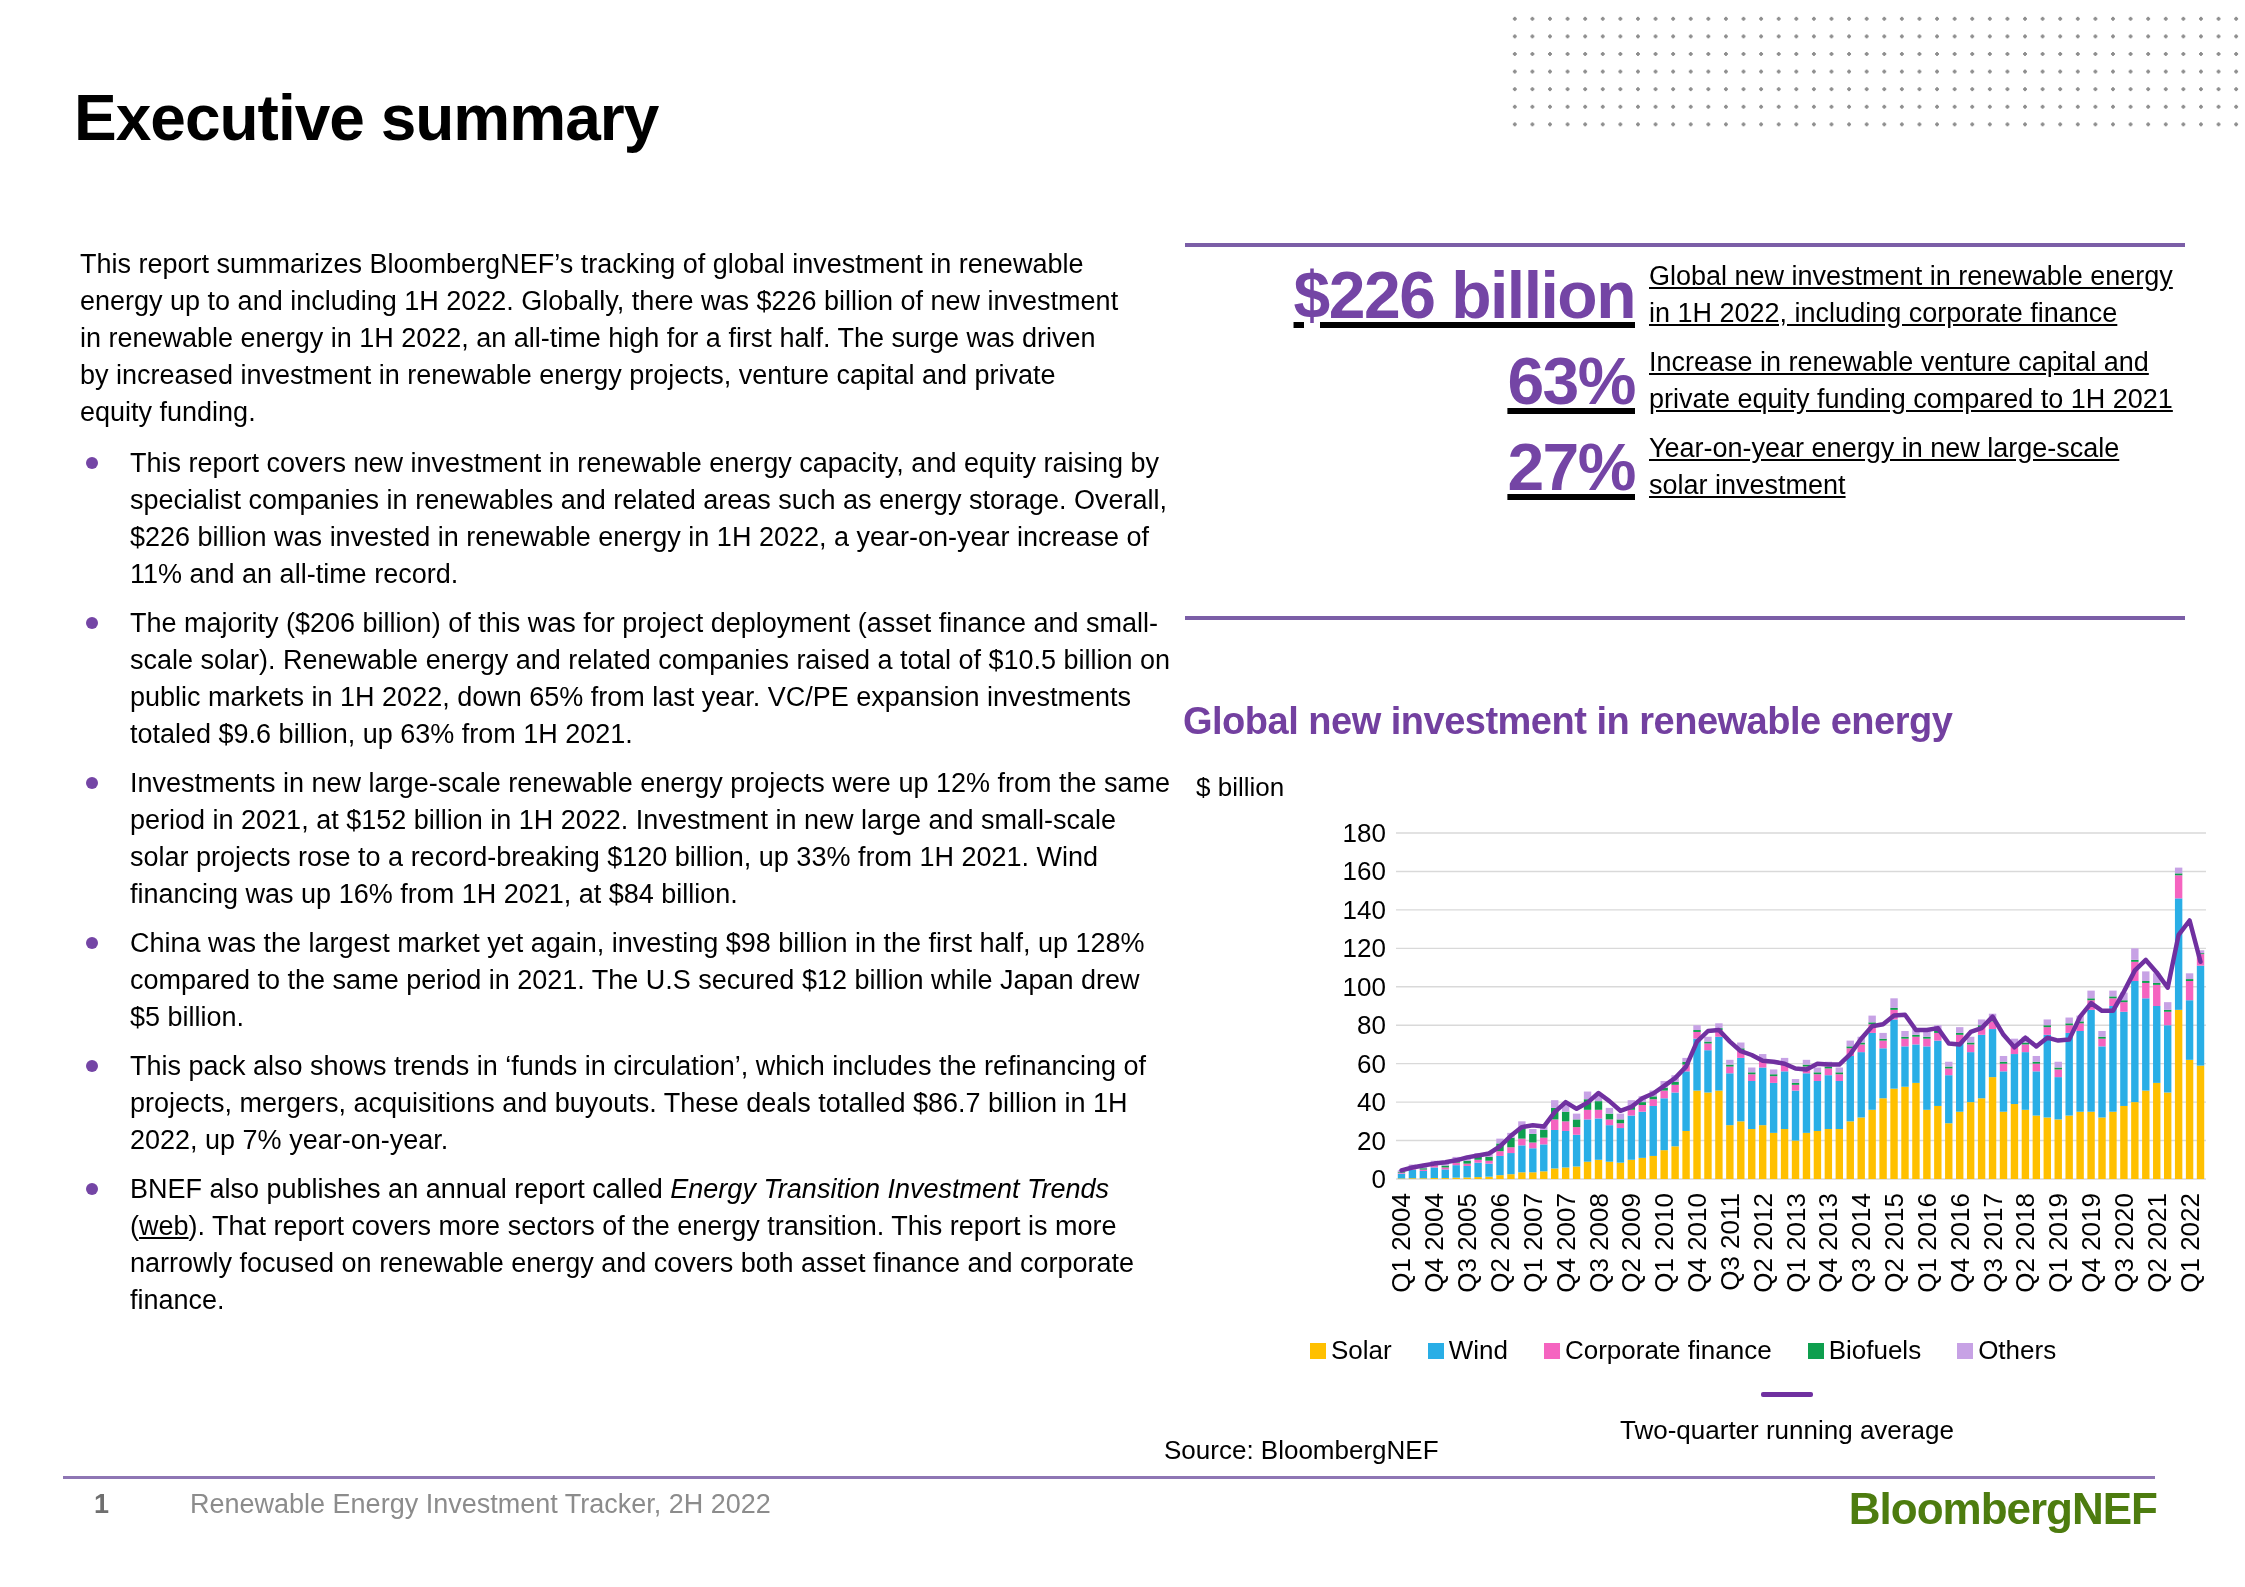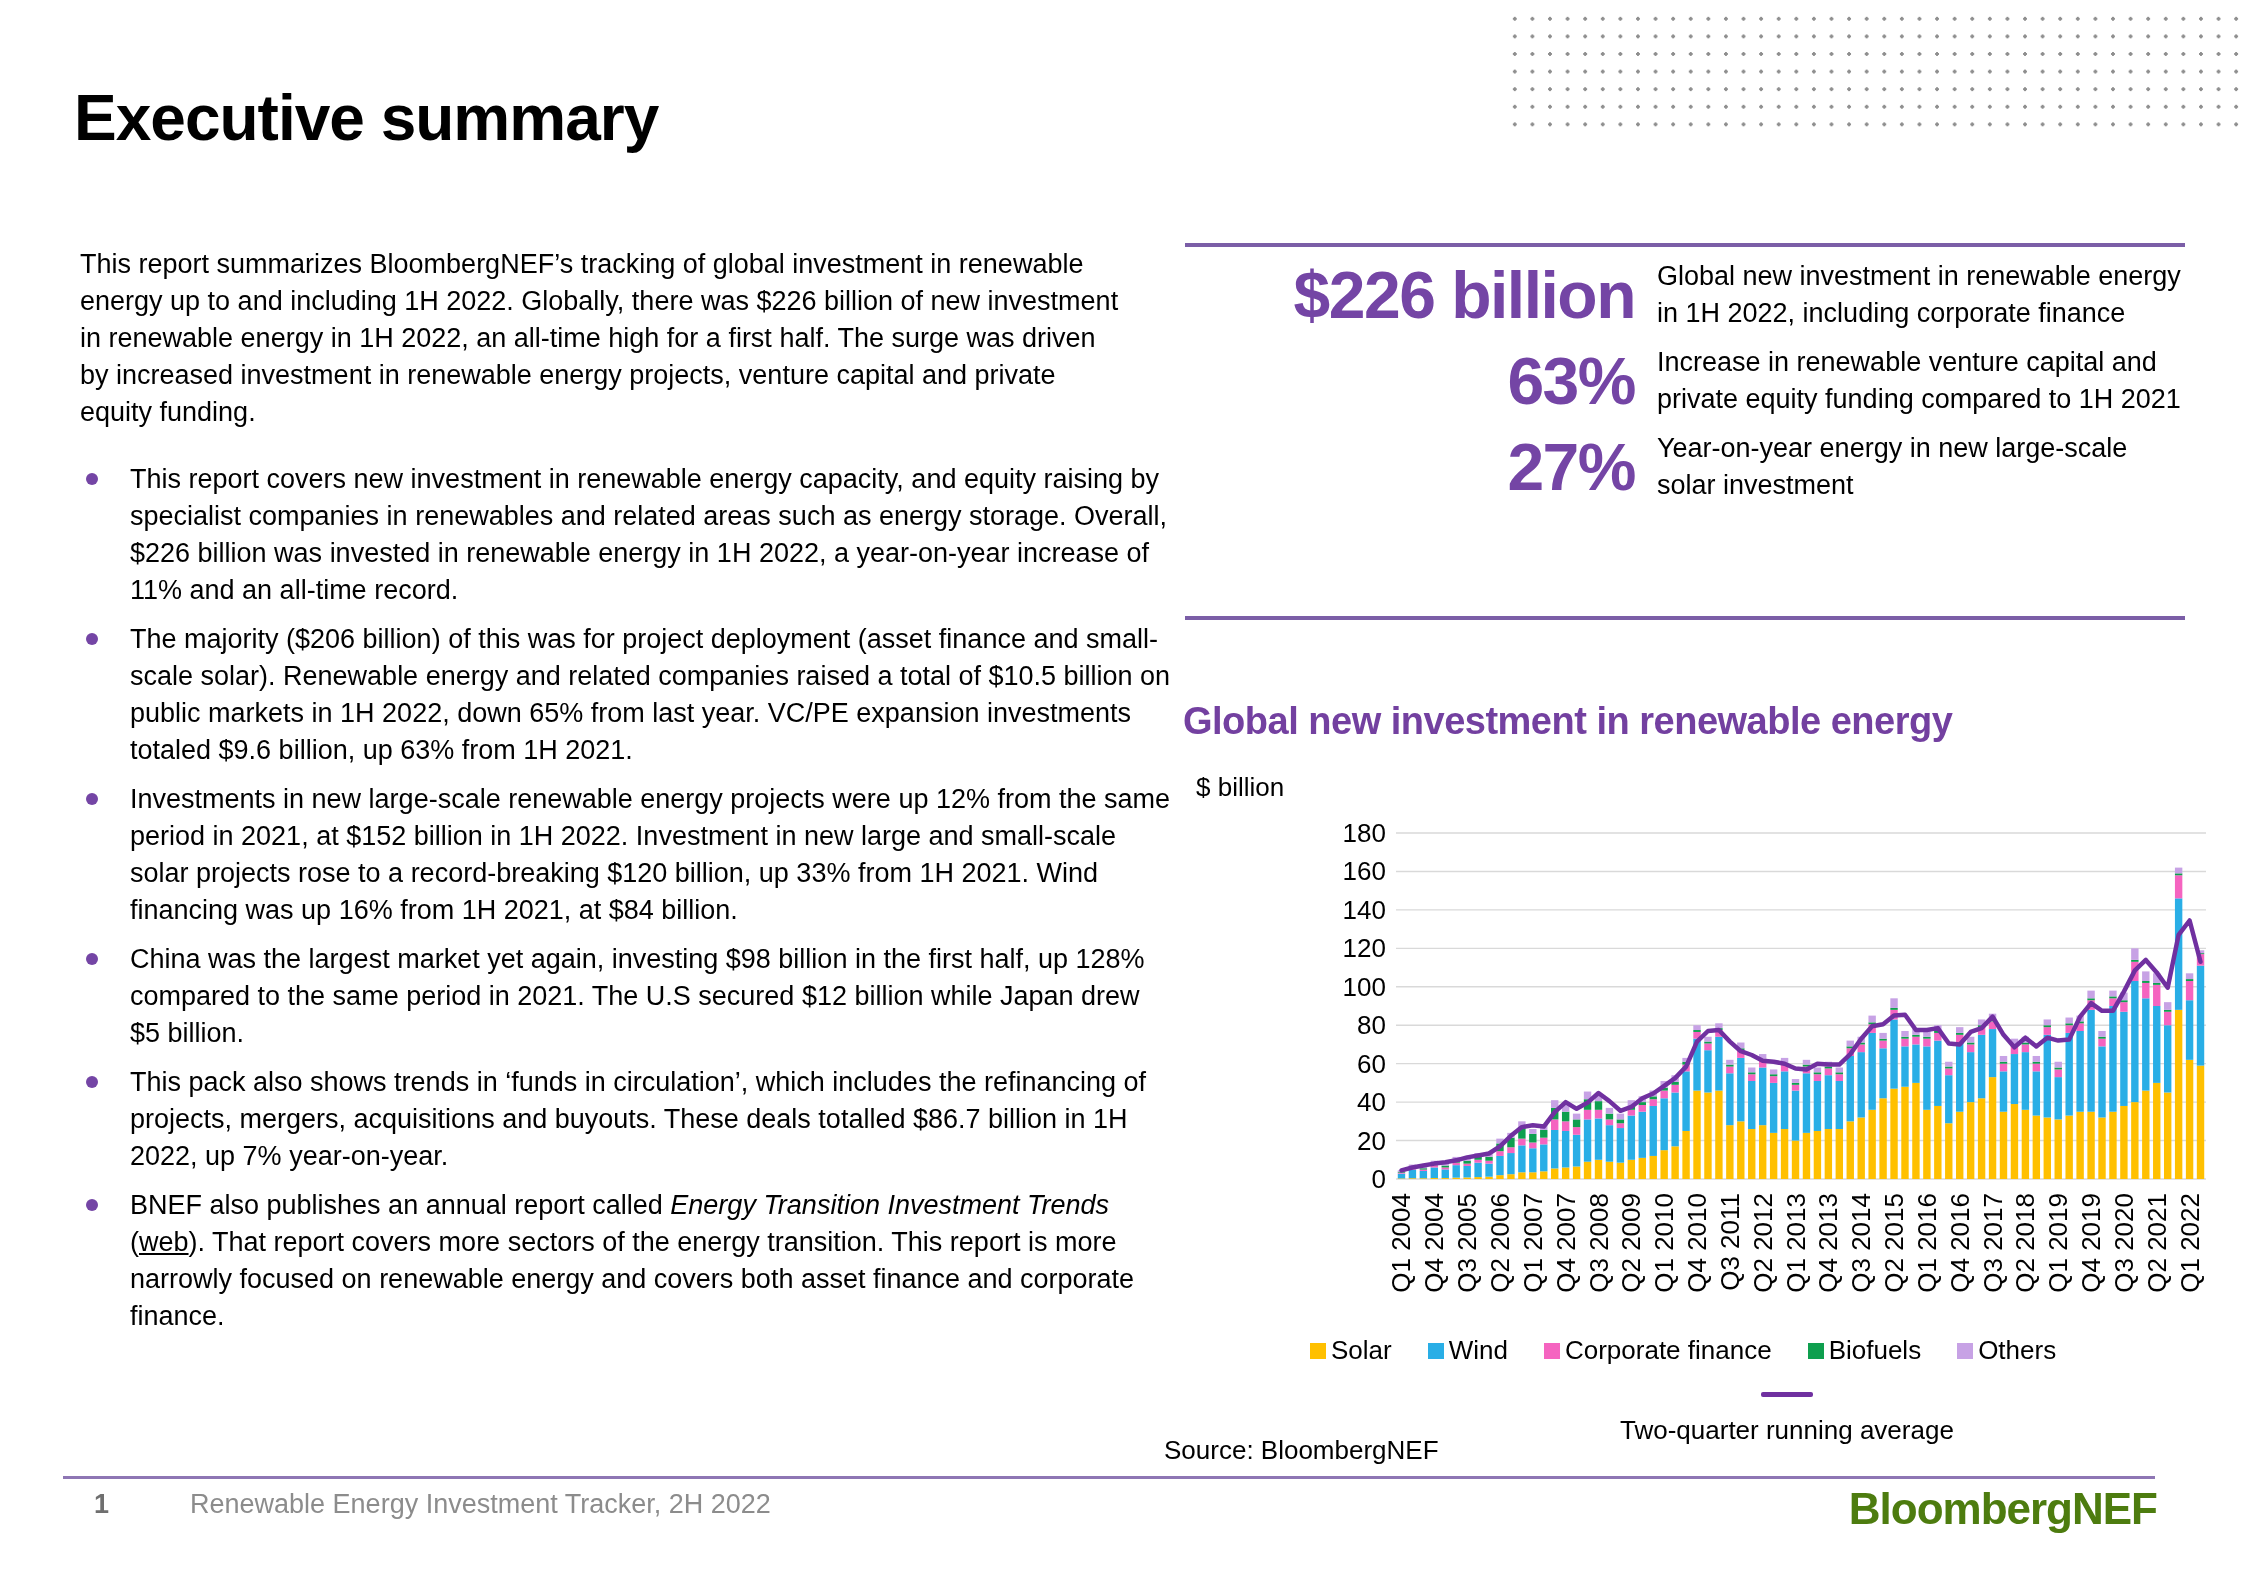--- a/index.html
+++ b/index.html
@@ -11,32 +11,32 @@
     position:absolute;right:0;top:4px;width:745px;height:134px;
     background-image:radial-gradient(circle,#8f8f8f 1.7px,transparent 1.9px);
     background-size:17.6px 17.6px;background-position:6px 6px;
   }
   h1.page-title{
     position:absolute;left:63px;top:70px;margin:11px;
     font-size:64px;font-weight:700;letter-spacing:-1px;color:#000;
   }
   
   .left-col{position:absolute;left:80px;top:246px;width:1095px;}
-  .intro{font-size:27px;line-height:37px;margin:0 0 30px 0;width:1045px;}
+  .intro{font-size:27px;line-height:37px;margin:0 0 14px 0;width:1045px;}
   ul.bullets{list-style:none;margin:0;padding:0;}
   li.bullet-item{position:relative;padding-left:50px;margin:0 0 12px 0;font-size:27px;line-height:37px;}
   .bmark{position:absolute;left:6px;top:12px;width:12px;height:12px;border-radius:50%;background:#7445A5;}
   .it{font-style:italic;}
   .lnk{text-decoration:underline;cursor:pointer;}
   
   .stats{
     position:absolute;left:1185px;top:243px;width:1000px;height:377px;box-sizing:border-box;
     border-top:4px solid #7B5EA7;border-bottom:4px solid #7B5EA7;padding-top:10px;
   }
-  .stat-row{display:grid;grid-template-columns:450px 1fr;column-gap:22px;align-items:center;margin-bottom:10px;}
+  .stat-row{display:grid;grid-template-columns:450px 1fr;column-gap:14px;align-items:center;margin-bottom:10px;text-decoration:underline;}
   .stat-value{font-size:66px;font-weight:700;letter-spacing:-1.5px;color:#7445A5;text-align:right;white-space:nowrap;}
   .stat-desc{font-size:27px;line-height:37px;color:#000;}
   
   .chart-title{position:absolute;left:1183px;top:700px;font-size:38px;font-weight:700;letter-spacing:-0.5px;color:#7340A0;}
   .unit-label{position:absolute;left:1196px;top:772px;font-size:26px;color:#000;}
   #chart-svg{position:absolute;left:1330px;top:819px;}
   .legend-row1{position:absolute;left:1310px;top:1335px;display:flex;align-items:center;gap:36px;font-size:26px;}
   .legend-item{display:flex;align-items:center;gap:5px;}
   .swatch{width:16px;height:16px;display:inline-block;}
   .legend-row2{position:absolute;left:1620px;top:1392px;display:flex;align-items:center;gap:18px;font-size:26px;flex-direction:column;}

